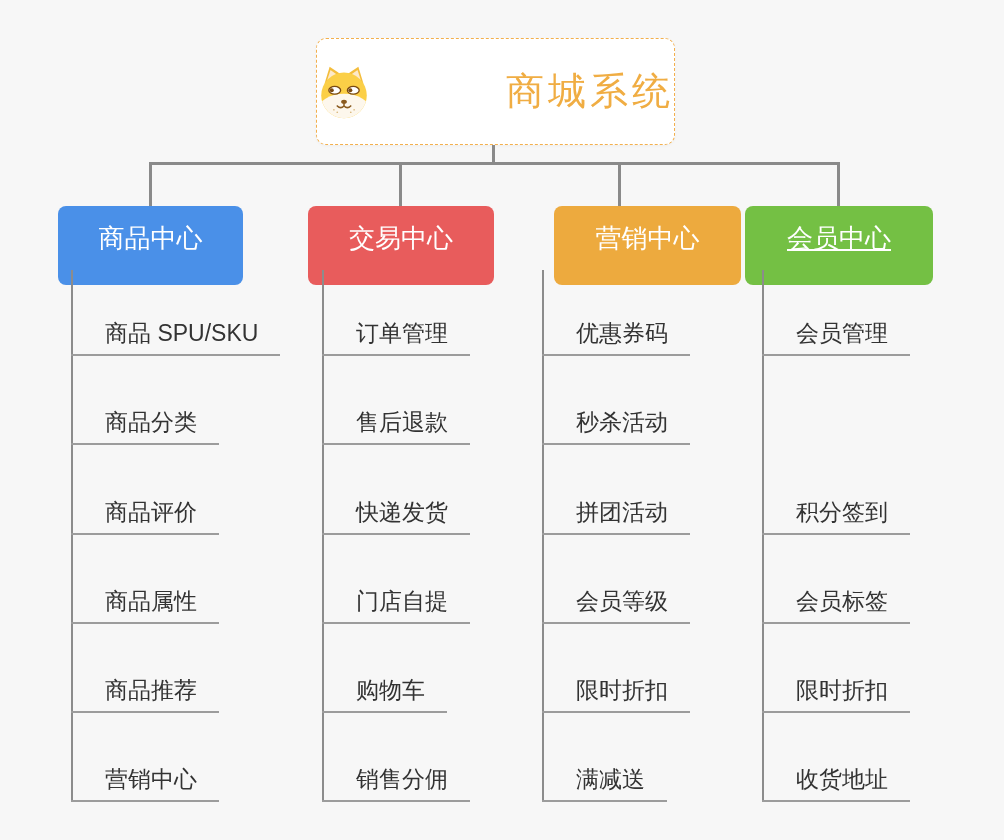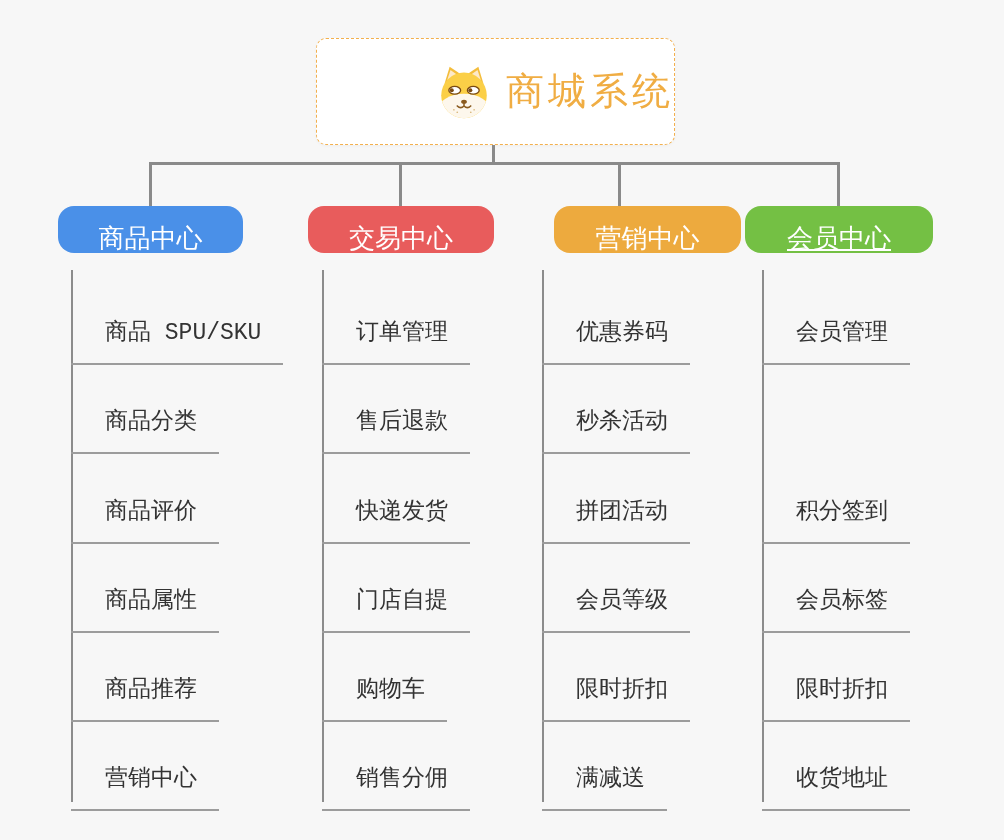--- a/index.html
+++ b/index.html
@@ -12,58 +12,57 @@
   }
   .canvas{position:absolute;left:0;top:0;width:1004px;height:840px;}
 
   
   .root-node{
     position:absolute;left:316px;top:38px;width:359px;height:107px;
     background:#ffffff;
     border:1px dashed #f3b04e;
     border-radius:10px;
     box-shadow:0 1px 3px rgba(0,0,0,0.04);
-    display:flex;align-items:center;justify-content:flex-end;gap:15px;
+    display:flex;align-items:center;justify-content:space-between;gap:15px;
     box-sizing:border-box;
   }
   .root-title{
     color:#f0ad43;
     font-size:38px;
     letter-spacing:4px;
     font-weight:500;
     white-space:nowrap;
   }
   .shiba{width:54px;height:54px;display:block;flex:0 0 auto;}
 
   
   .line{position:absolute;background:#8a8a8a;}
   .trunk{position:absolute;width:2px;background:#8c8c8c;}
 
   
   .branch{
-    position:absolute;top:206px;height:47px;
-    border-radius:16px;
+    position:absolute;top:206px;height:79px;
+    border-radius:8px;
     color:#ffffff;
     font-size:26px;
     line-height:64px;
     text-align:center;
     white-space:nowrap;
     box-sizing:border-box;
   }
 
   
   .child{
     position:absolute;
     font-size:23px;
     line-height:24px;
     color:#333333;
-    padding:0 22px 18px 34px;
+    padding:0 22px 9px 34px;
     border-bottom:2px solid #9c9c9c;
     white-space:nowrap;
-    font-family:Liberation Mono, monospace;
   }
 </style>
 </head>
 <body>
 
 <div class="canvas">
 
   <div class="root-node">
     <span class="shiba">
       <svg viewBox="0 0 64 64" width="54" height="54">

